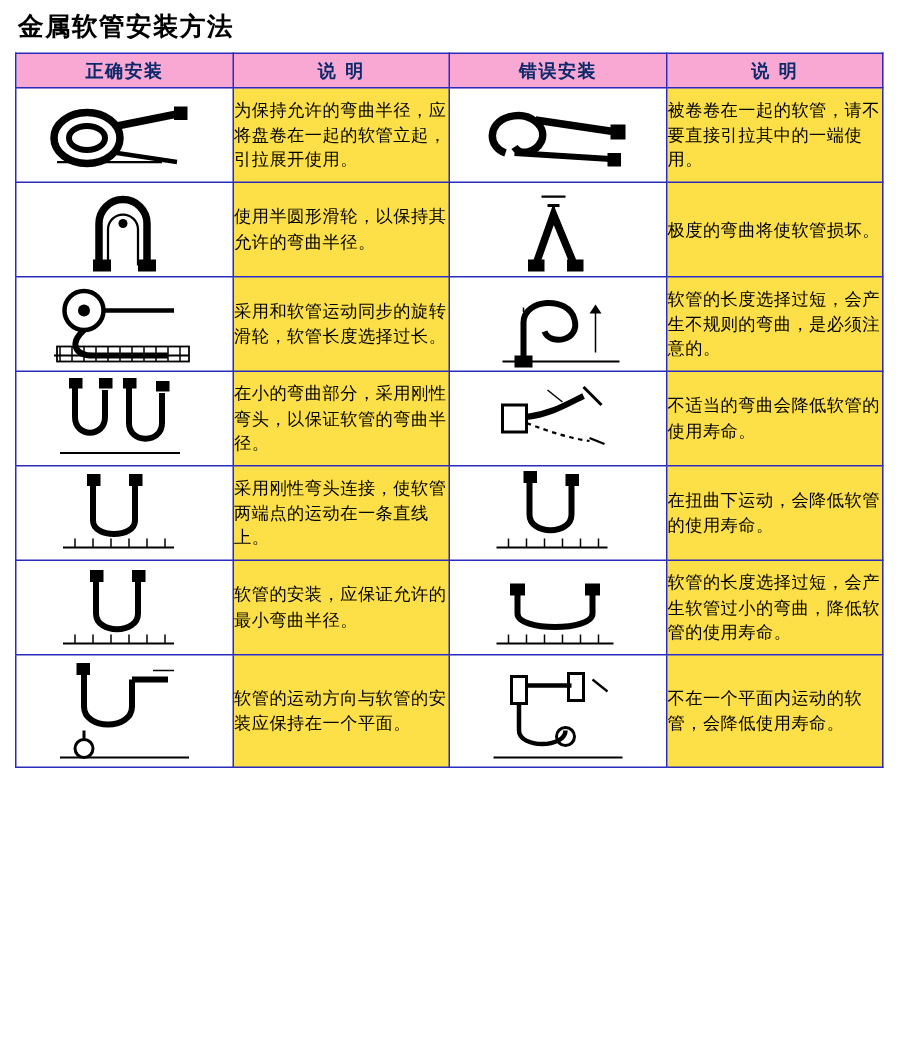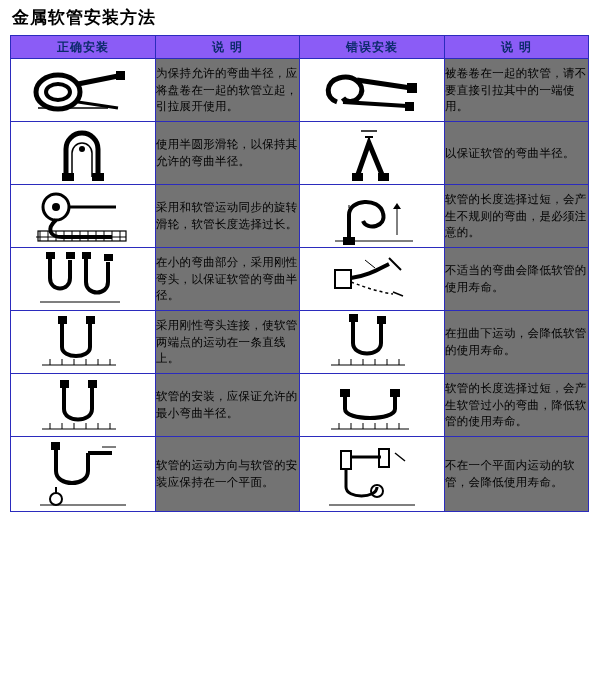--- a/index.html
+++ b/index.html
@@ -32,36 +32,36 @@
     margin: 0 10px;
     width: 578px;
     table-layout: fixed;
   }
   table.main td, table.main th {
     border: 1px solid #2b2bbd;
     padding: 0;
     vertical-align: middle;
   }
   thead th {
-    background: #8b5cf6;
+    background: #f9a8d4;
     color: #0b2a6b;
     font-size: 12px;
     font-weight: bold;
     height: 22px;
     text-align: center;
     letter-spacing: 1px;
   }
   td.fig {
     background: #ffffff;
     text-align: center;
     vertical-align: middle;
     height: 62px;
   }
   td.desc {
-    background: #737373;
+    background: #fde047;
     font-size: 11.5px;
     line-height: 1.45;
     padding: 4px 6px;
     color: #000;
     letter-spacing: 0.3px;
   }
   .col-fig { width: 145px; }
   .col-desc { width: 144px; }
   svg { display: block; margin: 0 auto; }
 </style>
@@ -127,21 +127,21 @@
         <td class="fig">
           <svg width="130" height="60" viewBox="0 0 130 60">
             <path d="M50 54 L62 20 L76 54" fill="none" stroke="#000" stroke-width="5"></path>
             <path d="M58 14 L66 14" stroke="#000" stroke-width="2"></path>
             <path d="M62 14 L62 22" stroke="#000" stroke-width="2"></path>
             <path d="M54 8 L70 8" stroke="#000" stroke-width="1.5"></path>
             <rect x="45" y="50" width="11" height="8" fill="#000"></rect>
             <rect x="71" y="50" width="11" height="8" fill="#000"></rect>
           </svg>
         </td>
-        <td class="desc">以保证软管的弯曲半径。</td>
+        <td class="desc">极度的弯曲将使软管损坏。</td>
       </tr>
 
       <tr>
         <td class="fig">
           <svg width="135" height="62" viewBox="0 0 135 62">
             <circle cx="40" cy="22" r="13" fill="none" stroke="#000" stroke-width="3"></circle>
             <circle cx="40" cy="22" r="4" fill="#000"></circle>
             <path d="M40 35 C30 44 34 52 46 52 L96 52" fill="none" stroke="#000" stroke-width="4"></path>
             <path d="M20 52 L110 52" stroke="#000" stroke-width="1.2"></path>
             <rect x="22" y="46" width="88" height="10" fill="none" stroke="#000" stroke-width="1.2"></rect>

